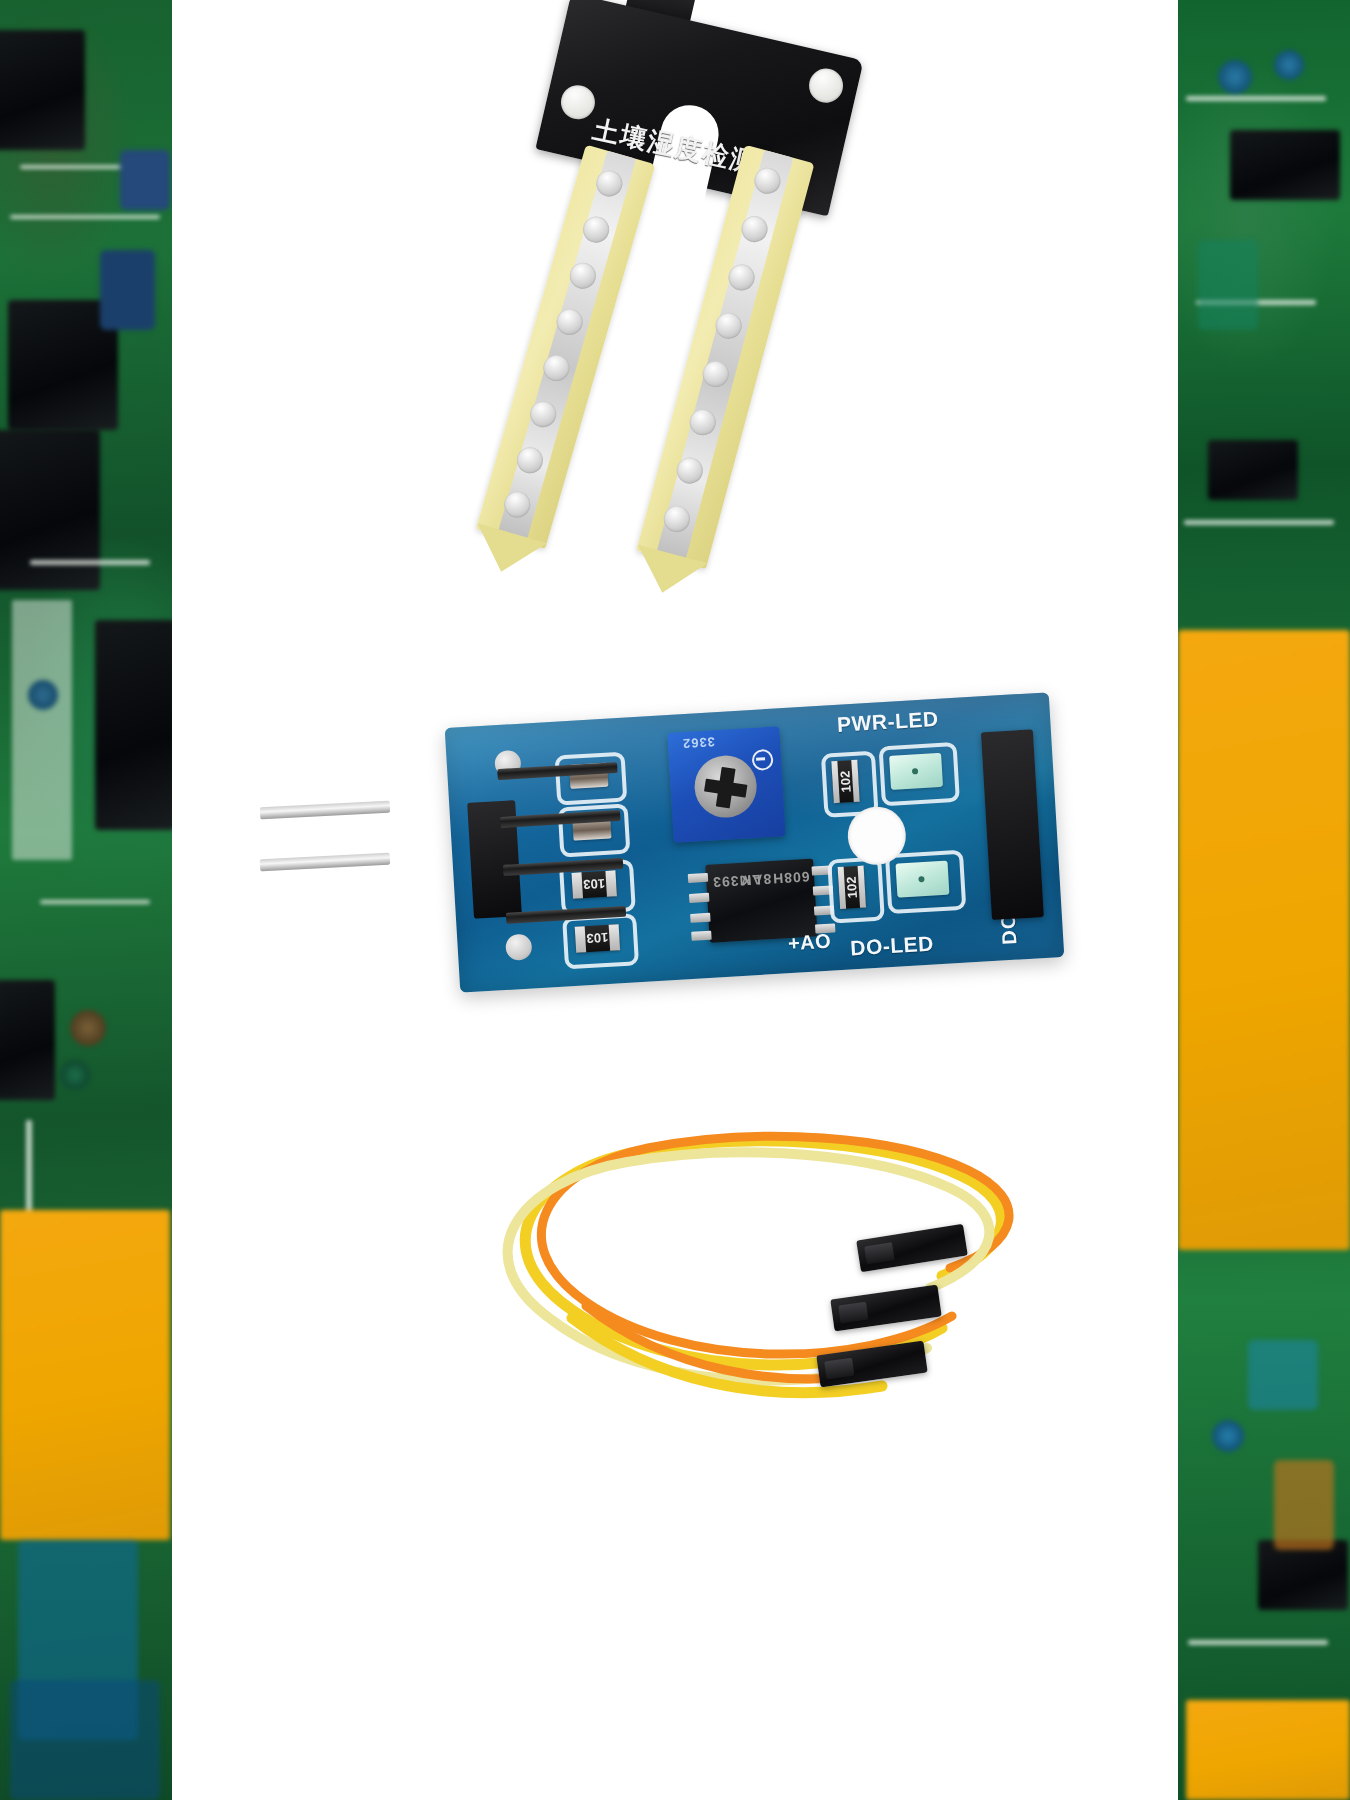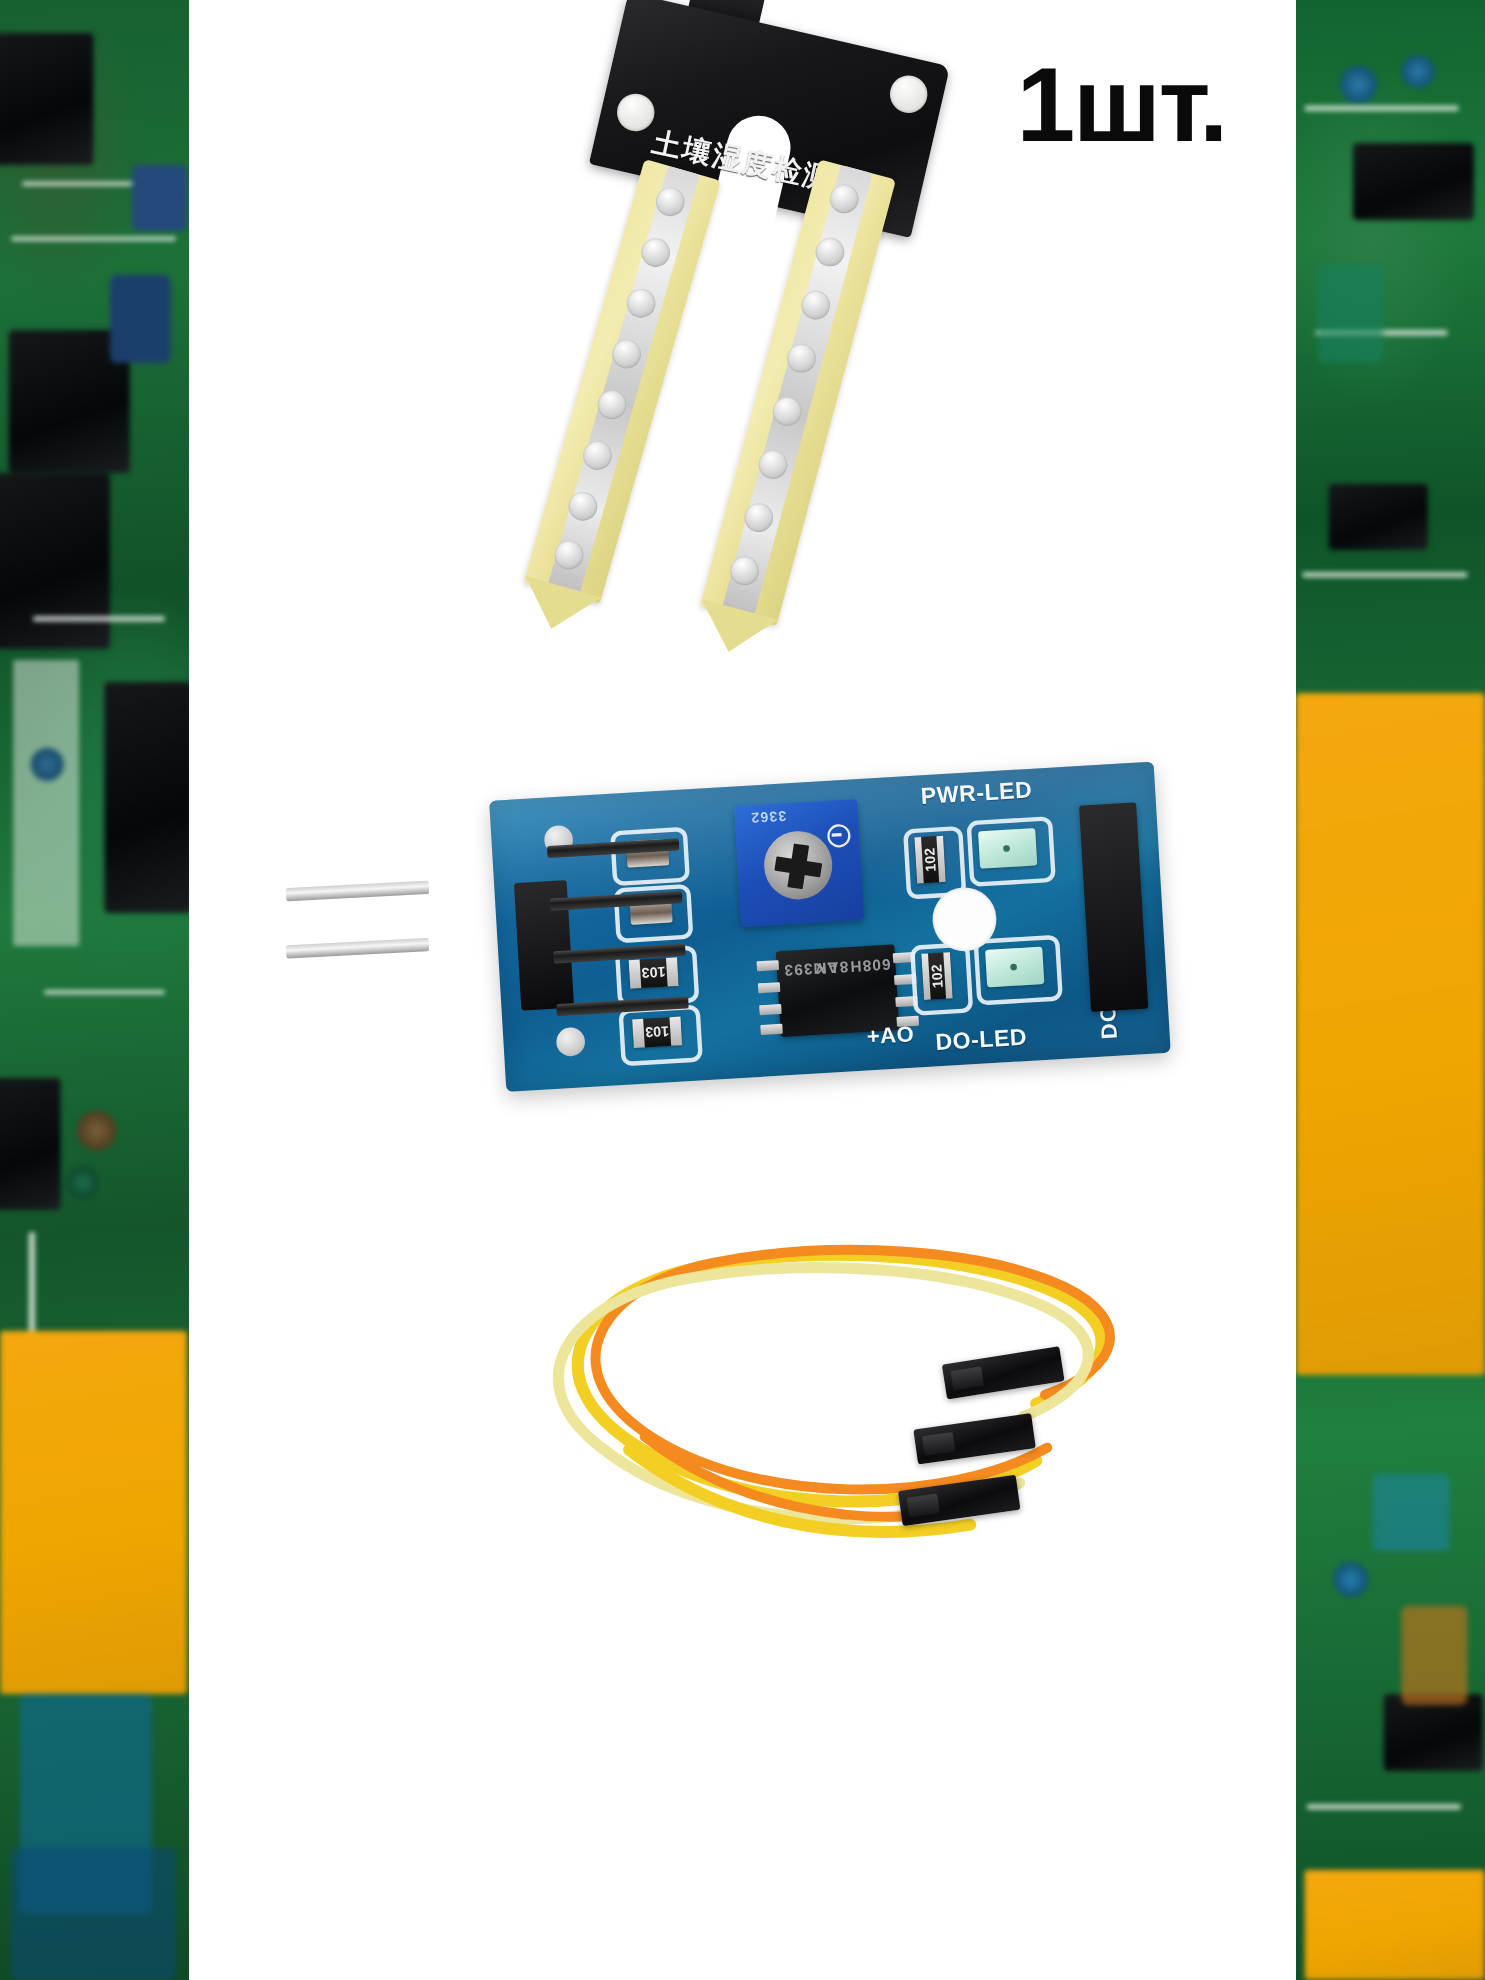--- a/index.html
+++ b/index.html
@@ -252,21 +252,20 @@
       <div class="yellowplate" style="left:0px;top:630px;width:172px;height:620px;border-radius:4px;"></div>
       <div class="yellowplate" style="left:8px;top:1700px;width:164px;height:100px;border-radius:3px;"></div>
       <div class="blob" style="left:20px;top:240px;width:60px;height:90px;background:#14805c;opacity:.6;"></div>
       <div class="blob" style="left:70px;top:1340px;width:70px;height:70px;background:#1c86b5;opacity:.5;"></div>
       <div class="blob" style="left:96px;top:1460px;width:60px;height:90px;background:#c2741c;opacity:.65;"></div>
     </div>
   </div>
 
   <div class="center-panel">
 
-    <div class="qty-badge">1шт.</div>
 
     <div class="probe-wrap">
       <div class="probe">
 
         <div class="hdr-black"></div>
 
         <div class="probe-head">
           <div class="hole-a head-hole"></div>
           <div class="hole-b head-hole"></div>
           <div class="head-notch"></div>

